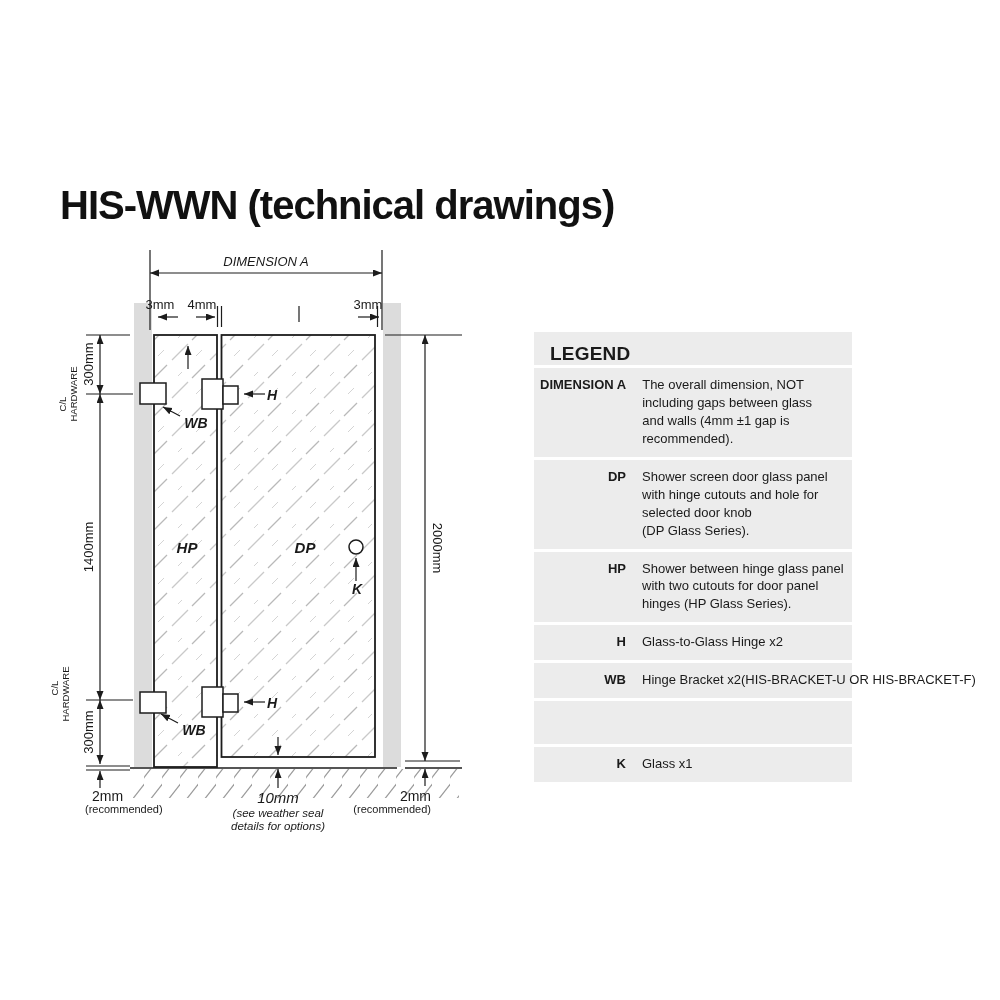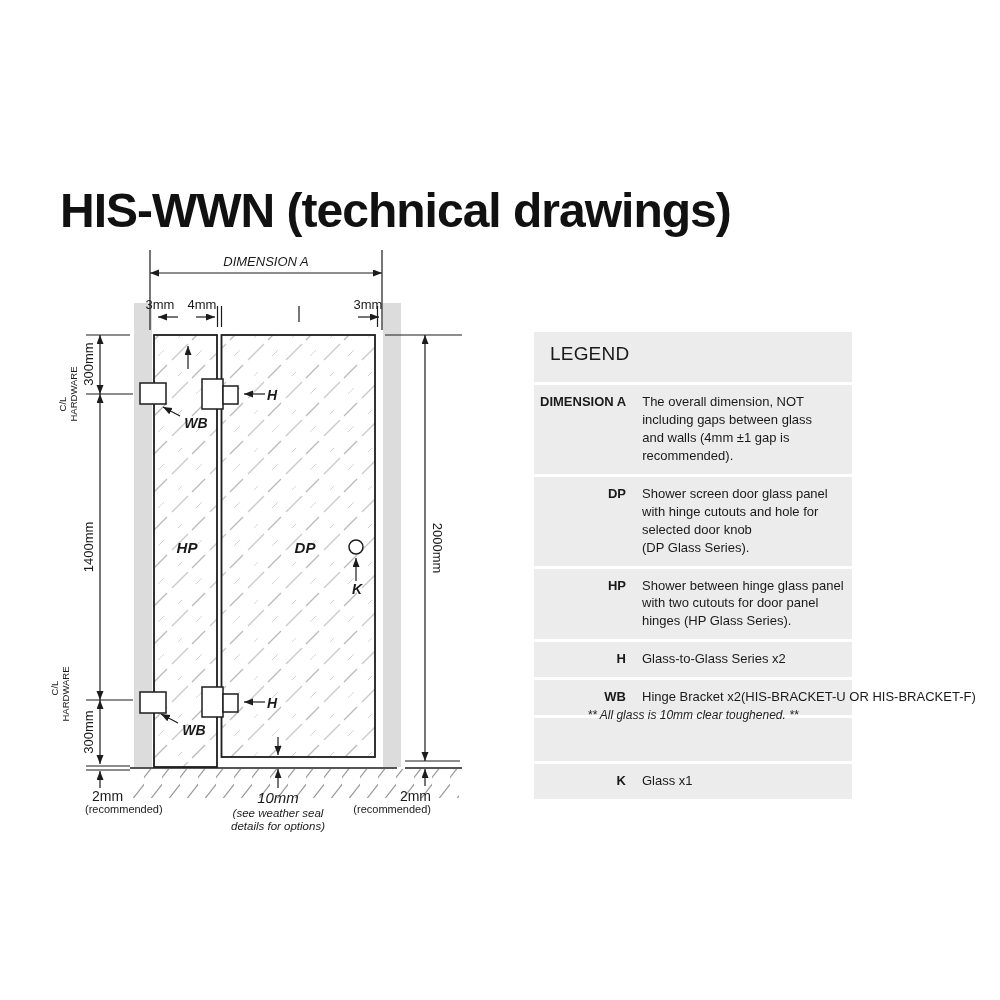--- a/index.html
+++ b/index.html
@@ -1,29 +1,29 @@
 <!DOCTYPE html>
 <html><head>
 <meta charset="utf-8">
 <style>
   html,body{margin:0;padding:0;background:#fff;}
   .page{position:relative;width:1000px;height:1000px;background:#ffffff;overflow:hidden;
         font-family:"Liberation Sans", sans-serif;color:#1a1a1a;}
-  .title{position:absolute;left:60px;top:183px;font-size:48px;font-weight:700;
+  .title{position:absolute;left:60px;top:183px;font-size:40px;font-weight:700;
          letter-spacing:-1px;color:#111;white-space:nowrap;}
   
   .drawing{position:absolute;left:40px;top:240px;width:440px;height:620px;}
   .drawing text{font-family:"Liberation Sans", sans-serif;fill:#1a1a1a;}
   .dimtxt{font-size:13px;}
   .dimtxt-sm{font-size:9.5px;}
   .ital{font-style:italic;}
   .bolital{font-weight:700;font-style:italic;}
   
   .legend{position:absolute;left:534px;top:332px;width:318px;background:#ececec;}
-  .legend-header{font-size:19px;font-weight:400;padding:11px 16px 17px 16px;
+  .legend-header{font-size:19px;font-weight:700;padding:11px 16px 0 16px;
                  border-bottom:3px solid #ffffff;letter-spacing:0.2px;}
   .legend-row{display:flex;align-items:flex-start;padding:8px 0 9px 0;border-bottom:3px solid #ffffff;}
   .legend-row:last-child{border-bottom:none;}
   .legend-term{flex:0 0 108px;box-sizing:border-box;padding:0 16px 0 6px;text-align:right;
                font-weight:700;font-size:13px;line-height:1.35;white-space:nowrap;}
   .legend-desc{flex:1;font-size:13px;line-height:1.38;white-space:pre-line;}
   .legend-row.nowrap .legend-desc{white-space:nowrap;overflow:visible;}
   .legend-row.empty{min-height:26px;}
   .legend-note{position:absolute;left:534px;top:708px;width:318px;text-align:center;
                font-size:12px;font-style:italic;color:#222;}
@@ -177,31 +177,30 @@
 (DP Glass Series).</div>
     </div>
     <div class="legend-row">
       <div class="legend-term">HP</div>
       <div class="legend-desc">Shower between hinge glass panel
 with two cutouts for door panel
 hinges (HP Glass Series).</div>
     </div>
     <div class="legend-row">
       <div class="legend-term">H</div>
-      <div class="legend-desc">Glass-to-Glass Series x2</div>
+      <div class="legend-desc">Glass-to-Glass Hinge x2</div>
     </div>
     <div class="legend-row nowrap">
       <div class="legend-term">WB</div>
       <div class="legend-desc">Hinge Bracket x2(HIS-BRACKET-U OR HIS-BRACKET-F)</div>
     </div>
     <div class="legend-row empty">
       <div class="legend-term"></div>
       <div class="legend-desc"></div>
     </div>
     <div class="legend-row">
       <div class="legend-term">K</div>
       <div class="legend-desc">Glass x1</div>
     </div>
   </div>
 
-  <div class="legend-note">** All glass is 10mm clear toughened. **</div>
 
 </div>
 
 </body></html>

